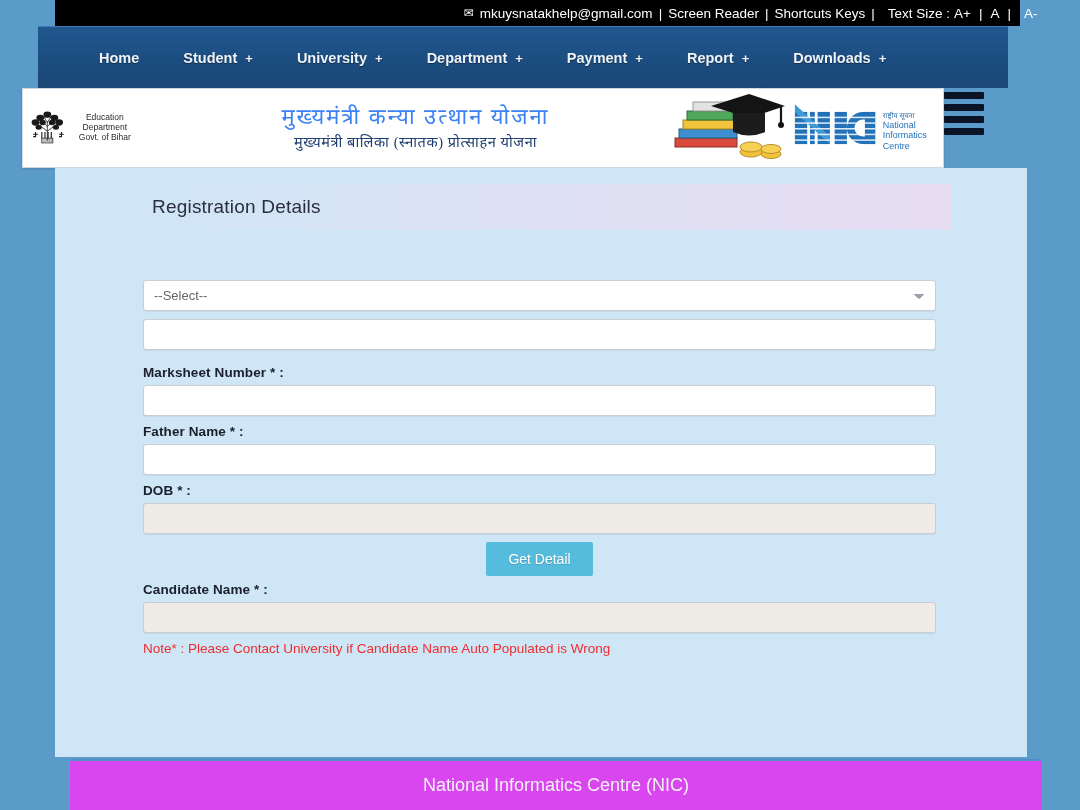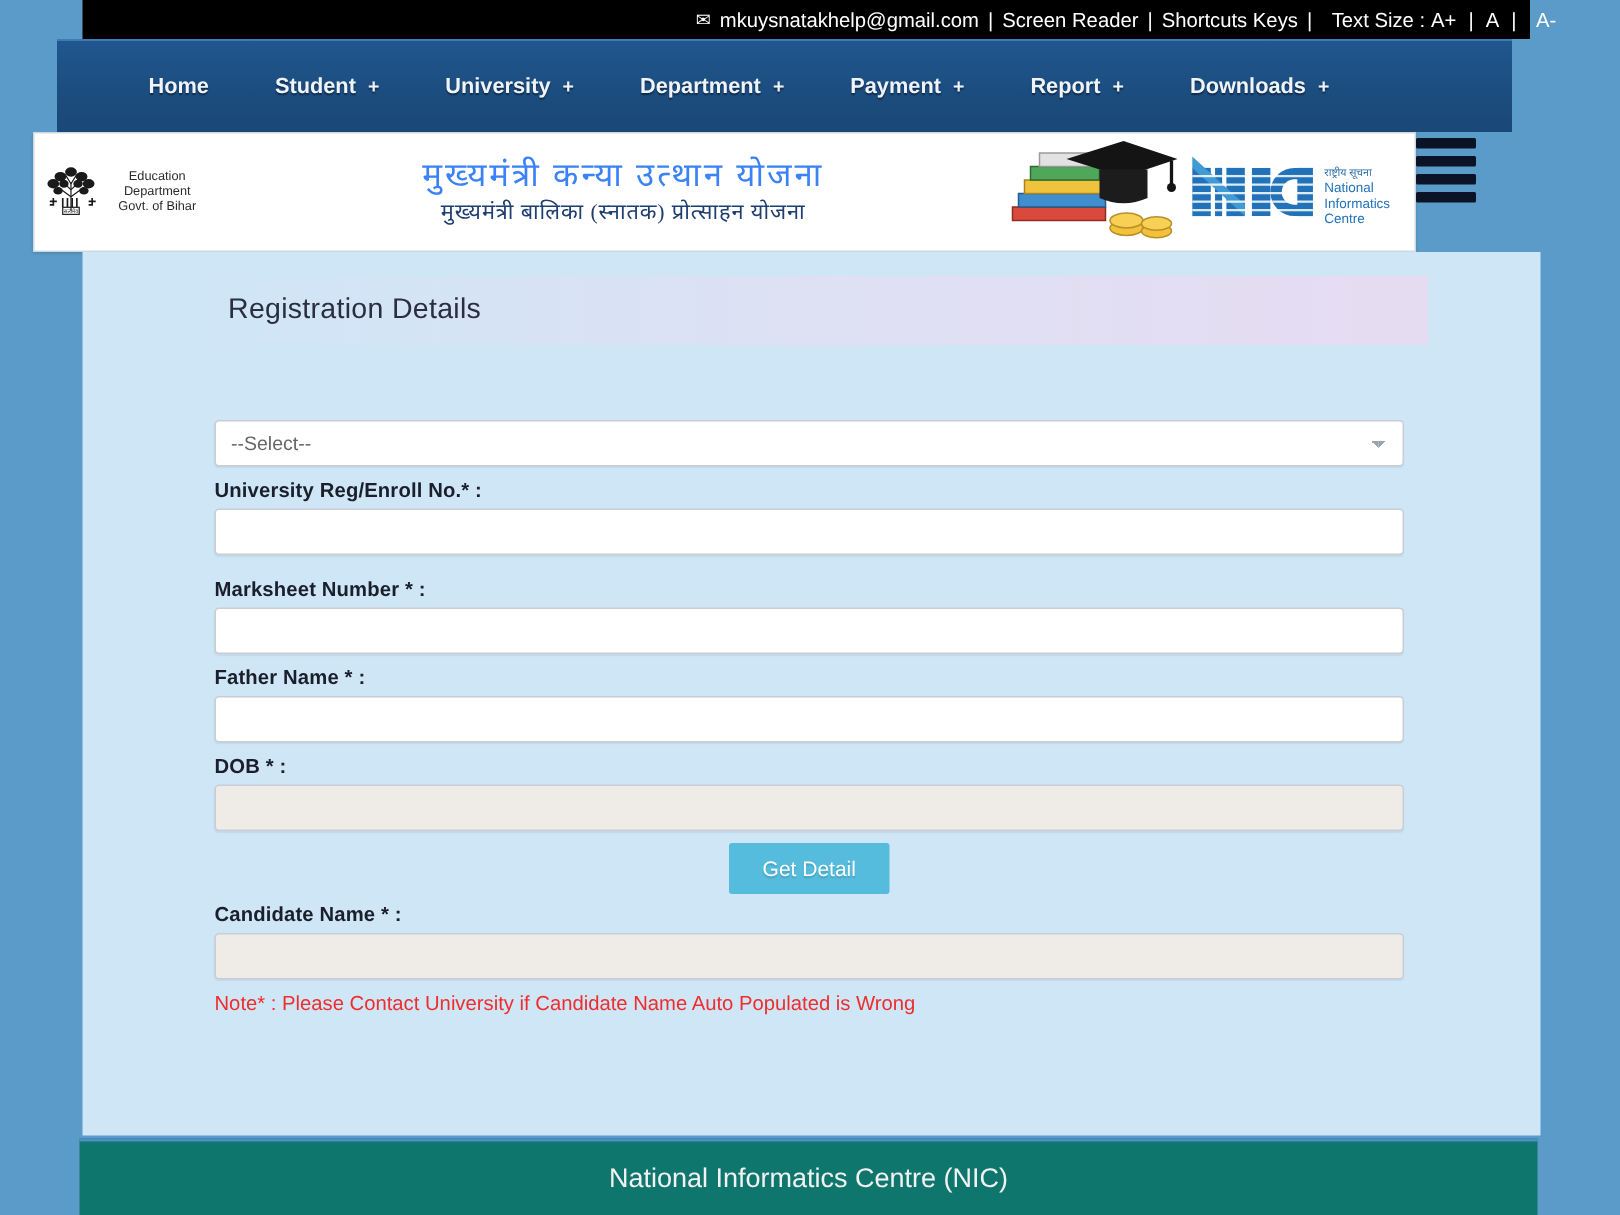--- a/index.html
+++ b/index.html
@@ -127,22 +127,22 @@
     background:#55bcdd; border:none; color:#ffffff;
     font-size:14px; padding:9px 22px; cursor:pointer;
     font-family:"Liberation Sans", sans-serif;
     border-radius:2px;
     text-shadow:0 1px 1px rgba(0,0,0,.15);
   }
   .note{ color:#ef2d2d; font-size:13.5px; margin-top:8px; }
 
   
   .footer{
-    position:absolute; left:53px; top:759px; width:972px; height:51px;
-    background:#0f766e;
+    position:absolute; left:70px; top:759px; width:972px; height:51px;
+    background:#d946ef;
     display:flex; align-items:center; justify-content:center;
     border-top:2px solid #4e8fc4;
   }
   .footer .ft{ color:#f2f2f2; font-size:18px; }
 </style>
 </head>
 <body>
 
 <div class="topbar">
   <span class="mail-ico">✉</span>
@@ -289,21 +289,20 @@
   </div>
 
   <div class="form">
 
     <select class="ctrl">
       <option>--Select--</option>
     </select>
 
     <div class="gap-s"></div>
 
-    <div class="flabel">University Reg/Enroll No.* :</div>
     <input class="ctrl" type="text" value="" style="">
 
     <div class="gap"></div>
 
     <div class="flabel">Marksheet Number * :</div>
     <input class="ctrl" type="text" value="" style="">
 
     <div class="gap-s"></div>
 
     <div class="flabel">Father Name * :</div>

